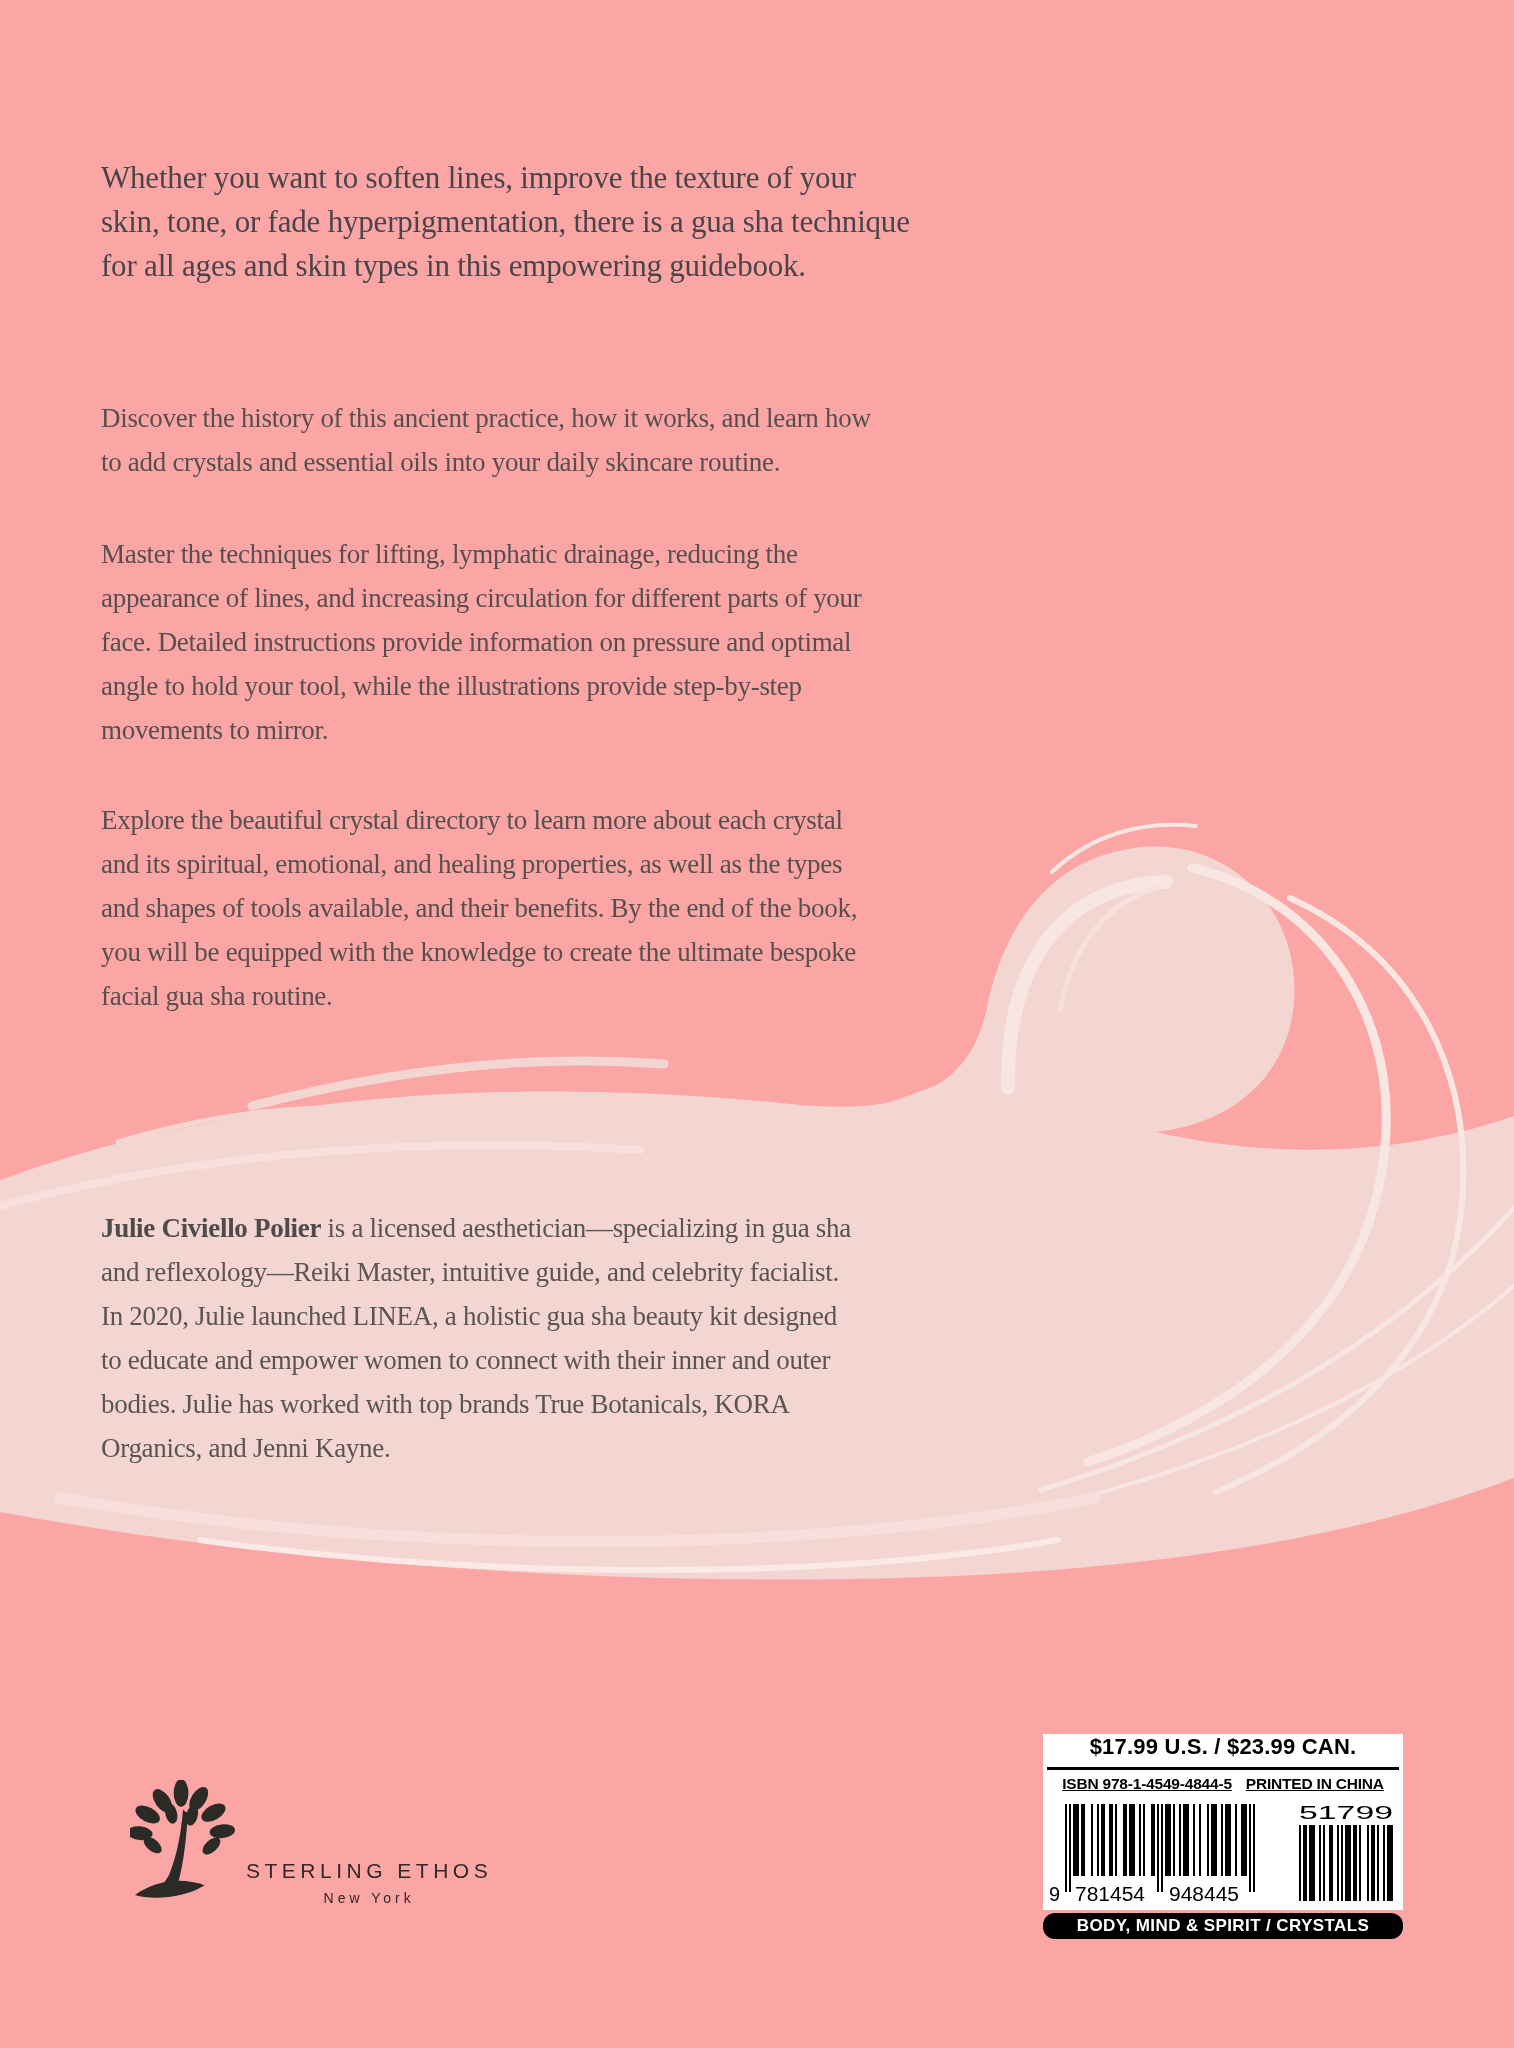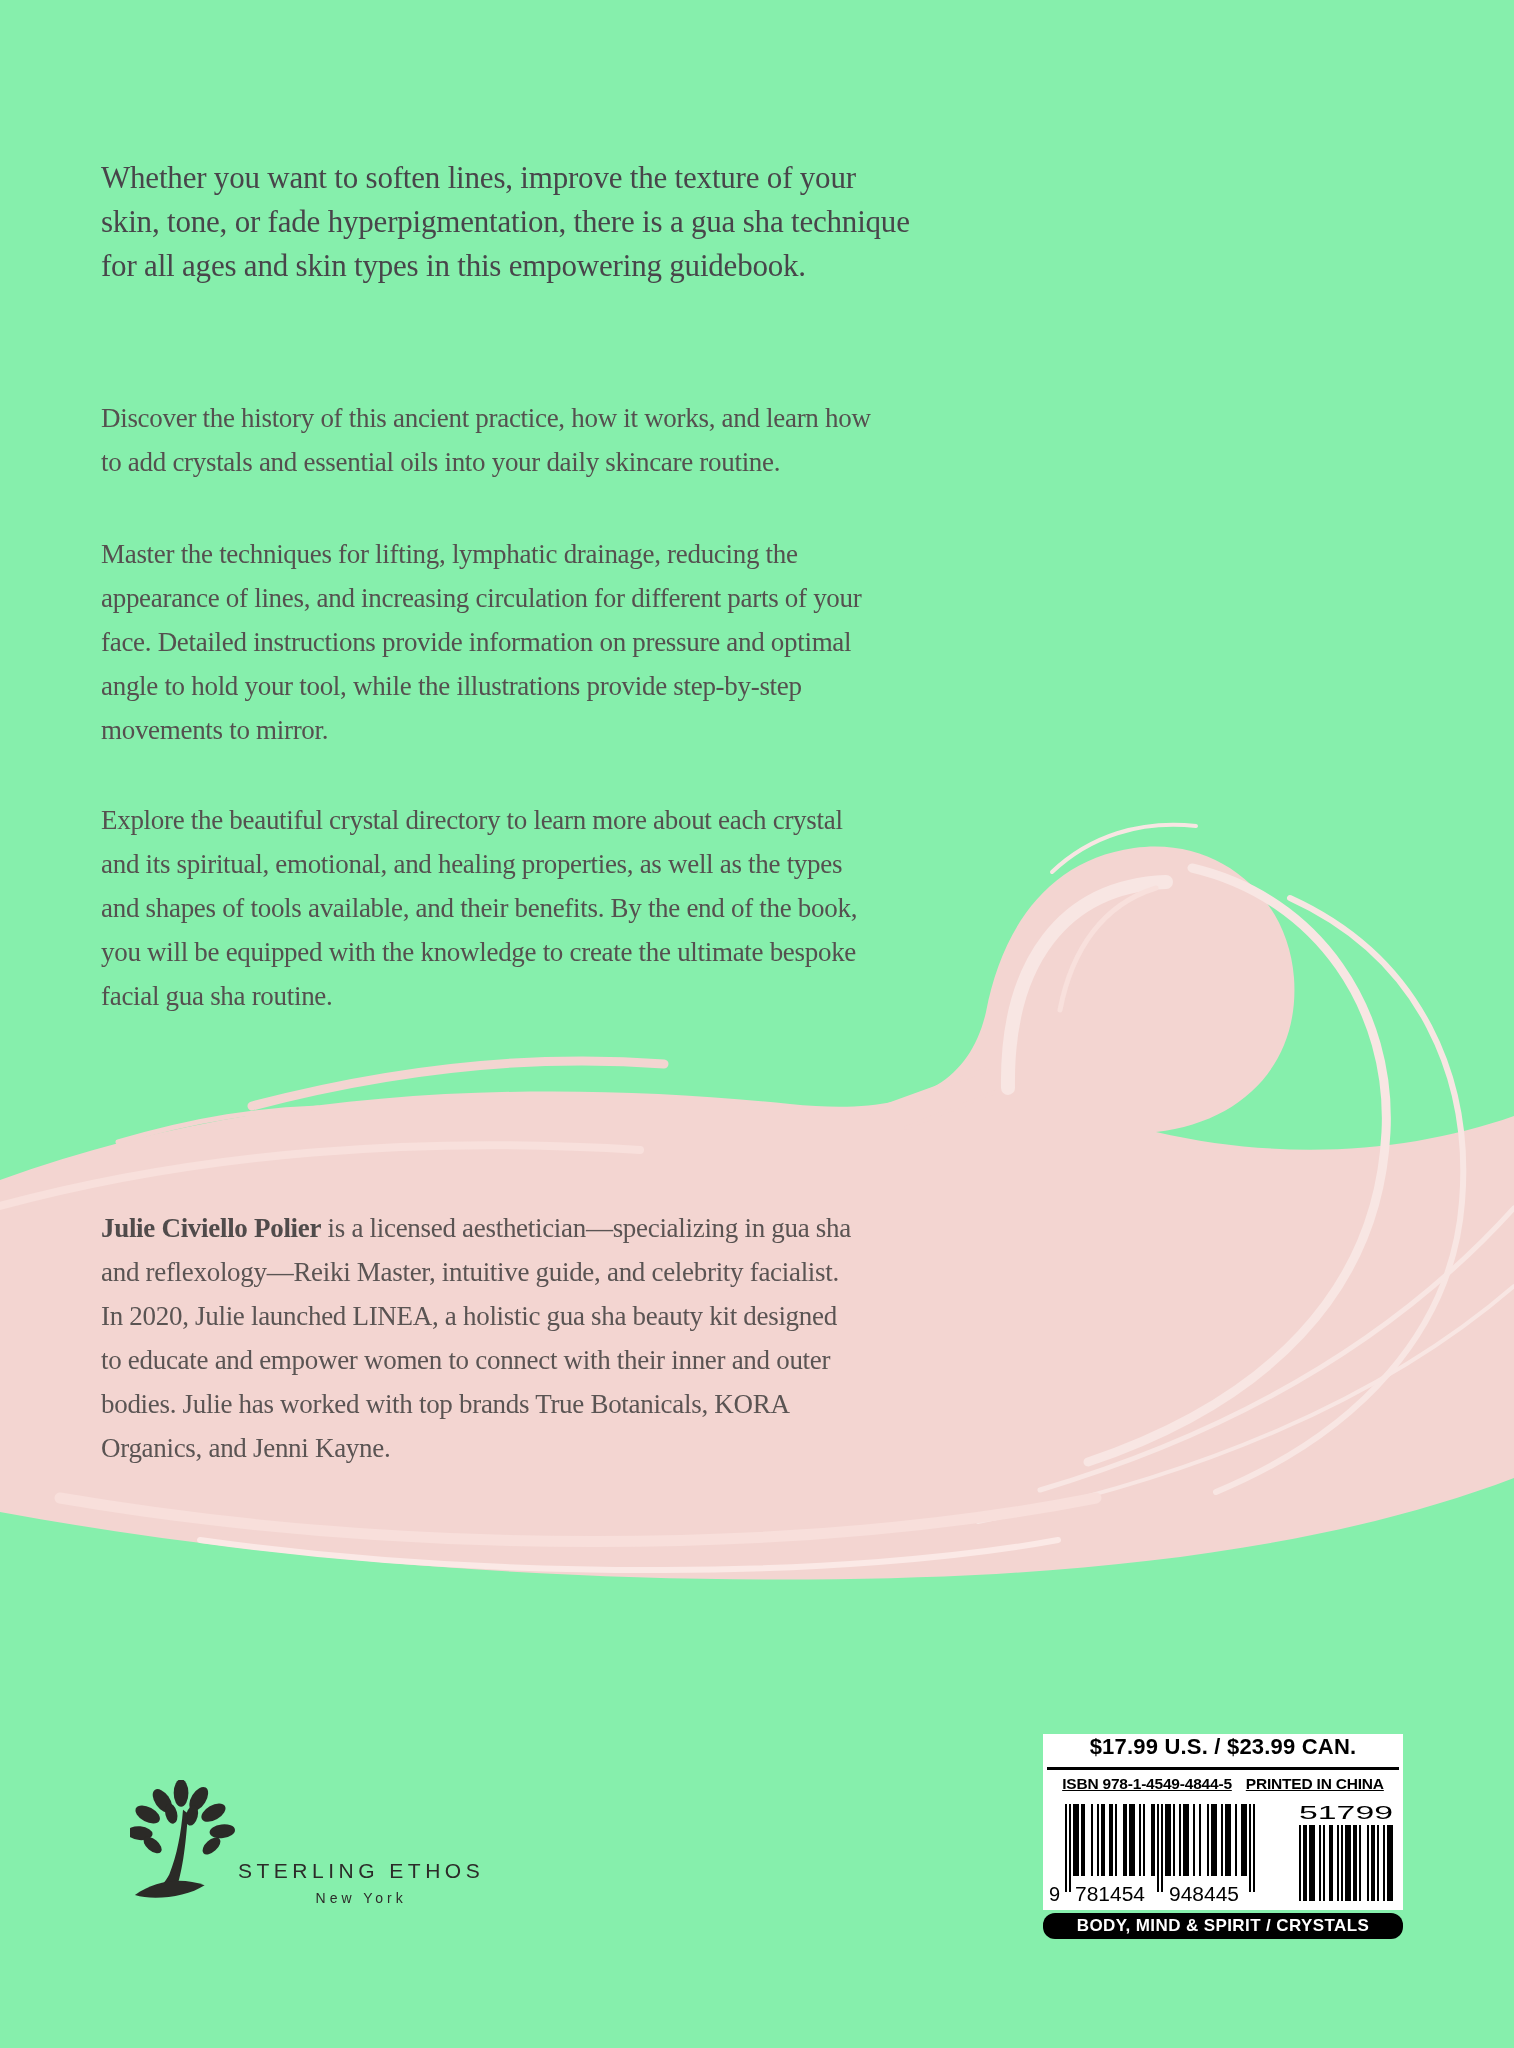--- a/index.html
+++ b/index.html
@@ -3,21 +3,21 @@
 <meta charset="utf-8">
 <style>
   html,body{margin:0;padding:0;}
   body{
     width:1514px;height:2048px;
     font-family:"Liberation Serif", serif;
     background:#efe0dd;
   }
   .page{
     position:relative;width:1514px;height:2048px;overflow:hidden;
-    background:#86efac;
+    background:#fca5a5;
   }
   
   .textblock{
     position:absolute;left:101px;width:1250px;margin:0;
     white-space:pre-line;
     color:#514d4e;
   }
   .headline{
     top:156px;
     font-size:31px;line-height:44px;color:#48454a;letter-spacing:-0.2px;
@@ -30,21 +30,21 @@
     top:1206px;color:#5a5453;
   }
   .bio strong{font-weight:bold;color:#504b4b;text-align:right;}
   
   .band-svg{position:absolute;left:0;top:0;pointer-events:none;}
   
   .publisher{position:absolute;left:130px;top:1780px;display:flex;align-items:flex-end;}
   .tree{width:108px;height:128px;}
   .pub-text{
     font-family:"Liberation Sans", sans-serif;color:#2c2b29;
-    margin-left:0;margin-bottom:2px;
+    margin-left:8px;margin-bottom:2px;
   }
   .pub-name{font-size:21px;letter-spacing:4.5px;white-space:nowrap;}
   .pub-city{font-size:14px;letter-spacing:4px;text-align:center;margin-top:7px;}
   
   .barcode-box{
     position:absolute;left:1043px;top:1734px;width:360px;height:176px;
     background:#ffffff;font-family:"Liberation Sans", sans-serif;color:#000;
   }
   .price{
     text-align:center;font-weight:bold;font-size:22px;letter-spacing:0.2px;

